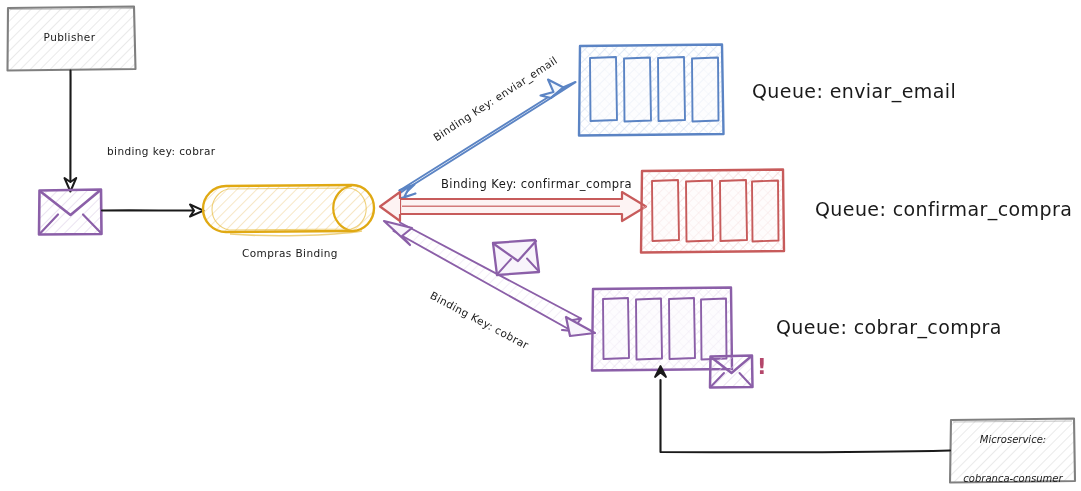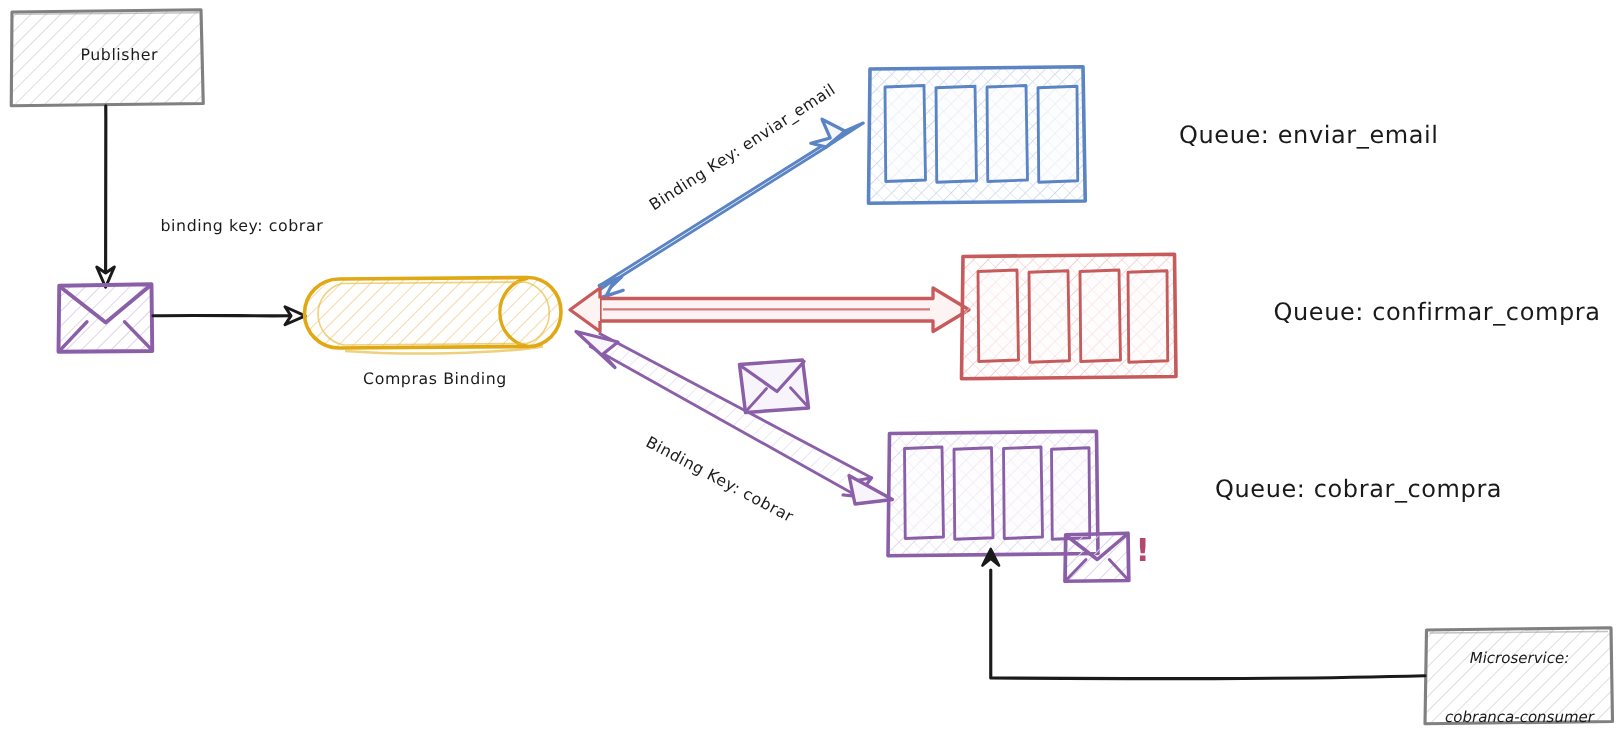--- a/index.html
+++ b/index.html
@@ -28,21 +28,21 @@
   .lbl {
     position: absolute;
     font-family: "DejaVu Sans", sans-serif;
     color: #1a1a1a;
     white-space: nowrap;
     user-select: none;
     letter-spacing: 0.4px;
   }
   .lbl-sm   { font-size: 10.5px; }
   .lbl-md   { font-size: 11.5px; }
-  .lbl-lg   { font-size: 16px; margin-left: 34px; }
+  .lbl-lg   { font-size: 19px; }
   .lbl-rot  { transform-origin: 0 0; }
   .lbl-ctr  { text-align: center; }
   .ms-box-text {
     position: absolute;
     font-size: 10px;
     line-height: 13px;
     color: #1a1a1a;
     text-align: center;
     width: 130px;
     font-style: italic;
@@ -198,28 +198,29 @@
       <path d="M951,420 L1074,418.5 L1075,481 L950,482.5 Z" fill="none" stroke="#808080" stroke-width="2.1" stroke-linejoin="round"></path>
       <path d="M953,422 L1072,421" fill="none" stroke="#9a9a9a" stroke-width="1" opacity="0.6"></path>
     </g>
 
     <g>
       <path d="M950,450.5 C860,453 760,452.5 660.5,452 L660.5,380" fill="none" stroke="#1a1a1a" stroke-width="2.1" stroke-linejoin="round" stroke-linecap="round"></path>
       <path d="M655,377 L660.5,366 L666,377 L660.5,372.5 Z" fill="#1a1a1a" stroke="#1a1a1a" stroke-width="1.8" stroke-linejoin="round"></path>
     </g>
   </svg>
 
-  <div class="lbl lbl-sm lbl-ctr" style="left:17px; top:31px; width:125px;">Publisher</div>
+  <div class="lbl lbl-sm lbl-ctr" style="left:7px; top:31px; width:125px;">Publisher</div>
 
   <div class="lbl lbl-sm" style="left:107px; top:145px;">binding key: cobrar</div>
 
   <div class="lbl lbl-sm lbl-ctr" style="left:215px; top:247px; width:150px;">Compras Binding</div>
 
   <div class="lbl lbl-sm lbl-rot" style="left:431px; top:133px; transform:rotate(-33deg);">Binding Key: enviar_email</div>
 
+  <div class="lbl lbl-md" style="left:441px; top:177px;">Binding Key: confirmar_compra</div>
 
   <div class="lbl lbl-sm lbl-rot" style="left:434px; top:289px; transform:rotate(28deg);">Binding Key: cobrar</div>
 
   <div class="lbl lbl-lg" style="left:752px; top:80px;">Queue: enviar_email</div>
 
   <div class="lbl lbl-lg" style="left:815px; top:198px;">Queue: confirmar_compra</div>
 
   <div class="lbl lbl-lg" style="left:776px; top:316px;">Queue: cobrar_compra</div>
 
   <div class="bang" style="left:757px; top:355px;">!</div>

